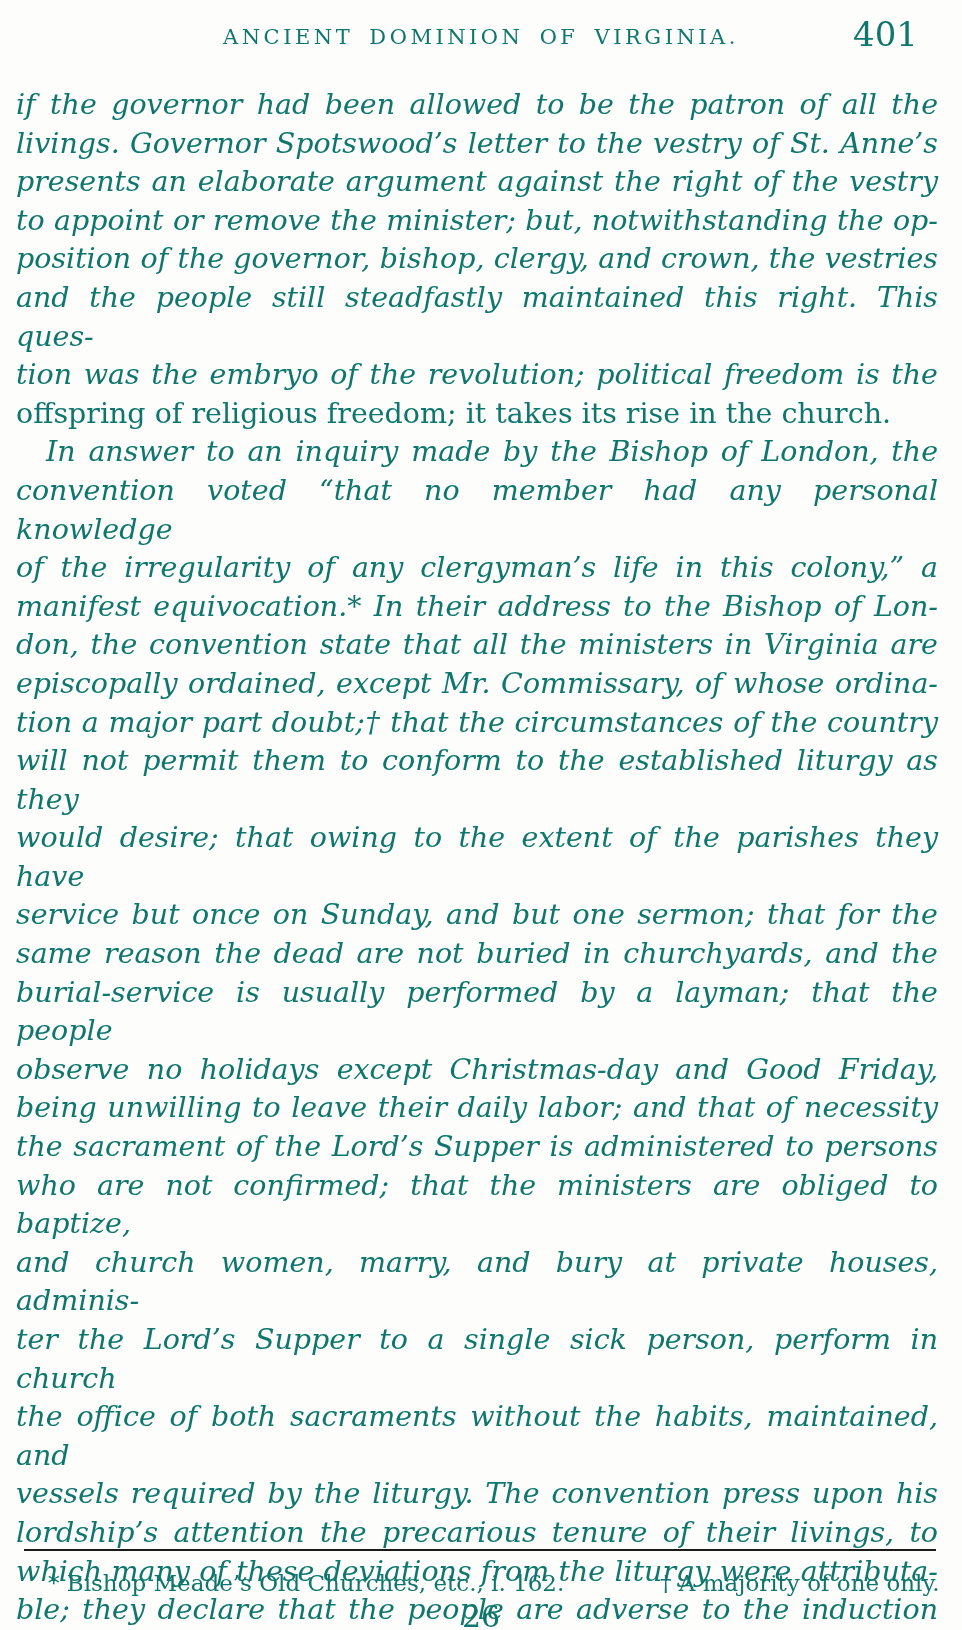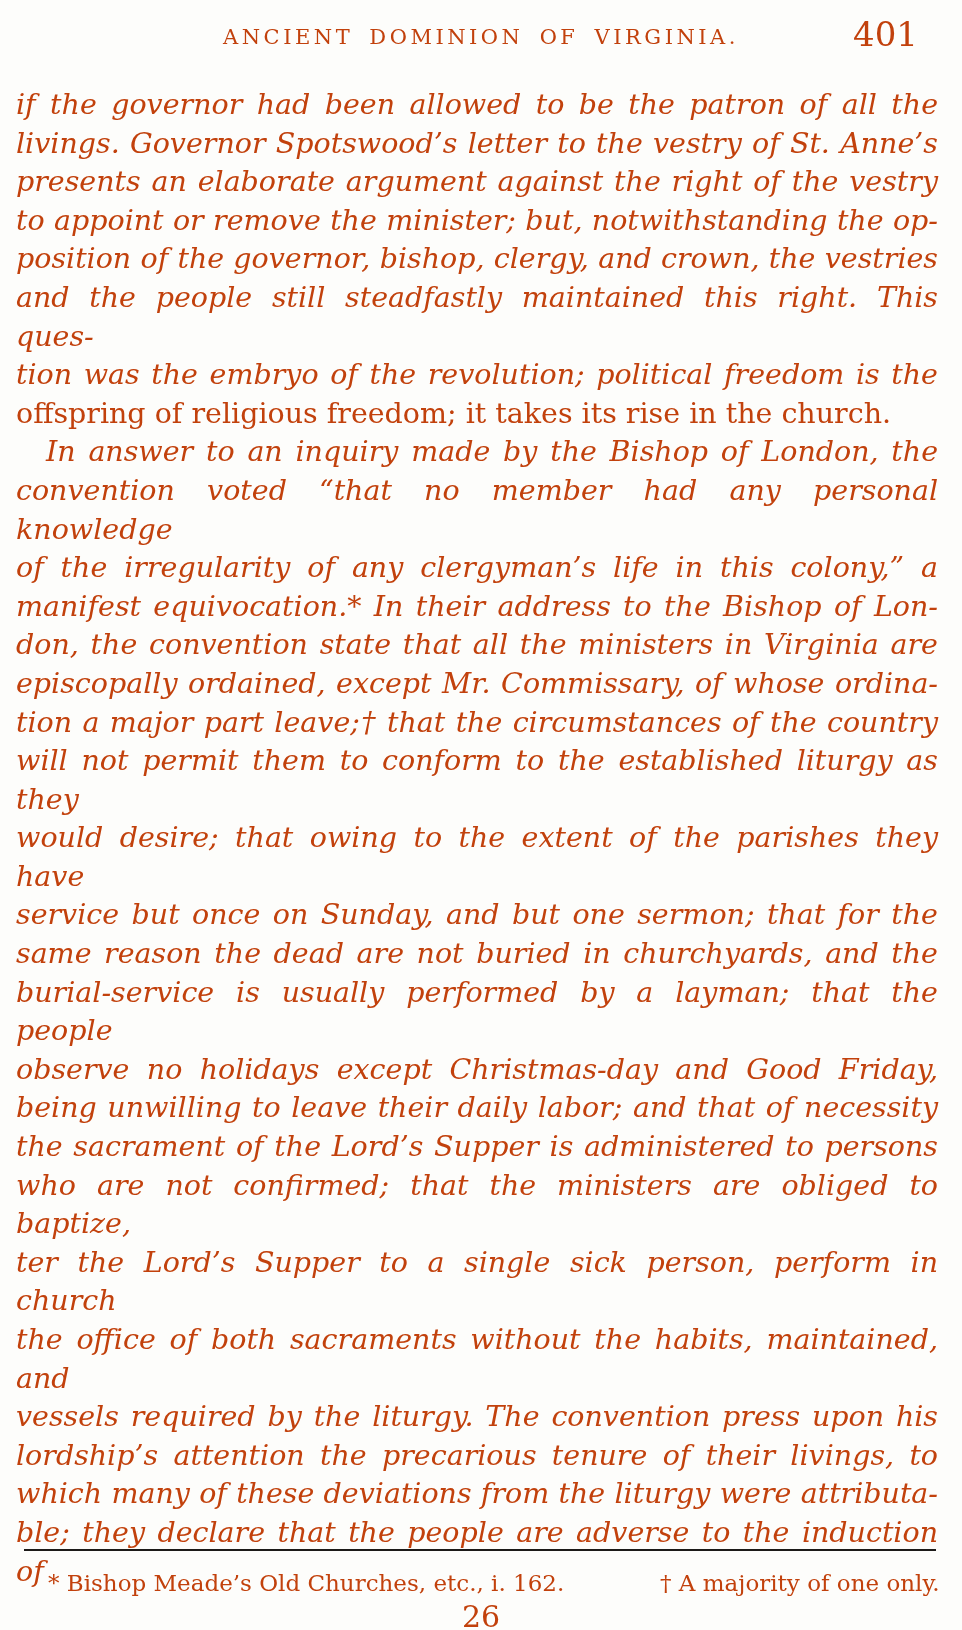--- a/index.html
+++ b/index.html
@@ -3,21 +3,21 @@
 <meta charset="utf-8">
 <style>
   html, body { margin: 0; padding: 0; background: #e8e8e8; }
   .page {
     position: relative;
     width: 962px;
     height: 1630px;
     margin: 0 auto;
     background: #fdfdfb;
     overflow: hidden;
-    color: #c2410c;
+    color: #0f766e;
     font-family: "DejaVu Serif", "Liberation Serif", serif;
   }
 
   
   .header { position: absolute; top: 16px; left: 0; width: 100%; height: 46px; }
   .running-title {
     position: absolute;
     top: 9px; left: 0; width: 100%;
     text-align: center;
     font-size: 21px;
@@ -89,30 +89,31 @@
       <div class="line just">position of the governor, bishop, clergy, and crown, the vestries</div>
       <div class="line just">and the people still steadfastly maintained this right.  This ques-</div>
       <div class="line just">tion was the embryo of the revolution; political freedom is the</div>
       <div class="line">offspring of religious freedom; it takes its rise in the church.</div>
       <div class="line just ind">In answer to an inquiry made by the Bishop of London, the</div>
       <div class="line just">convention voted “that no member had any personal knowledge</div>
       <div class="line just">of the irregularity of any clergyman’s life in this colony,” a</div>
       <div class="line just">manifest equivocation.*  In their address to the Bishop of Lon-</div>
       <div class="line just">don, the convention state that all the ministers in Virginia are</div>
       <div class="line just">episcopally ordained, except Mr. Commissary, of whose ordina-</div>
-      <div class="line just">tion a major part leave;† that the circumstances of the country</div>
+      <div class="line just">tion a major part doubt;† that the circumstances of the country</div>
       <div class="line just">will not permit them to conform to the established liturgy as they</div>
       <div class="line just">would desire; that owing to the extent of the parishes they have</div>
       <div class="line just">service but once on Sunday, and but one sermon; that for the</div>
       <div class="line just">same reason the dead are not buried in churchyards, and the</div>
       <div class="line just">burial-service is usually performed by a layman; that the people</div>
       <div class="line just">observe no holidays except Christmas-day and Good Friday,</div>
       <div class="line just">being unwilling to leave their daily labor; and that of necessity</div>
       <div class="line just">the sacrament of the Lord’s Supper is administered to persons</div>
       <div class="line just">who are not confirmed; that the ministers are obliged to baptize,</div>
+      <div class="line just">and church women, marry, and bury at private houses, adminis-</div>
       <div class="line just">ter the Lord’s Supper to a single sick person, perform in church</div>
       <div class="line just">the office of both sacraments without the habits, maintained, and</div>
       <div class="line just">vessels required by the liturgy.  The convention press upon his</div>
       <div class="line just">lordship’s attention the precarious tenure of their livings, to</div>
       <div class="line just">which many of these deviations from the liturgy were attributa-</div>
       <div class="line just">ble; they declare that the people are adverse to the induction of</div>
     </div>
 
   <div class="footnote-rule"></div>
 

